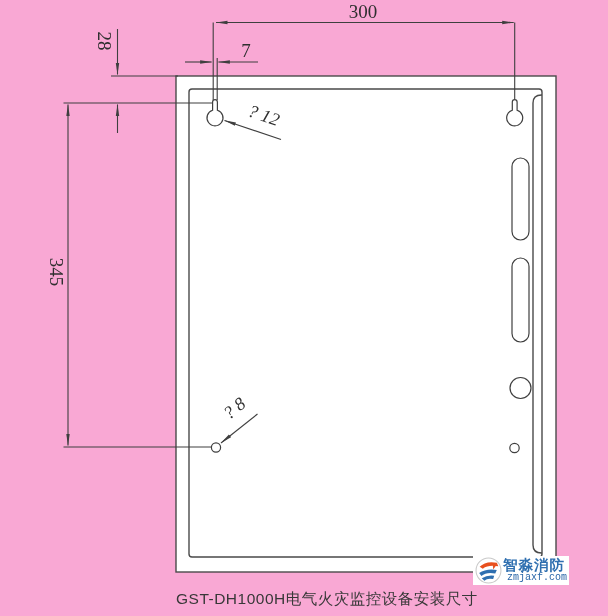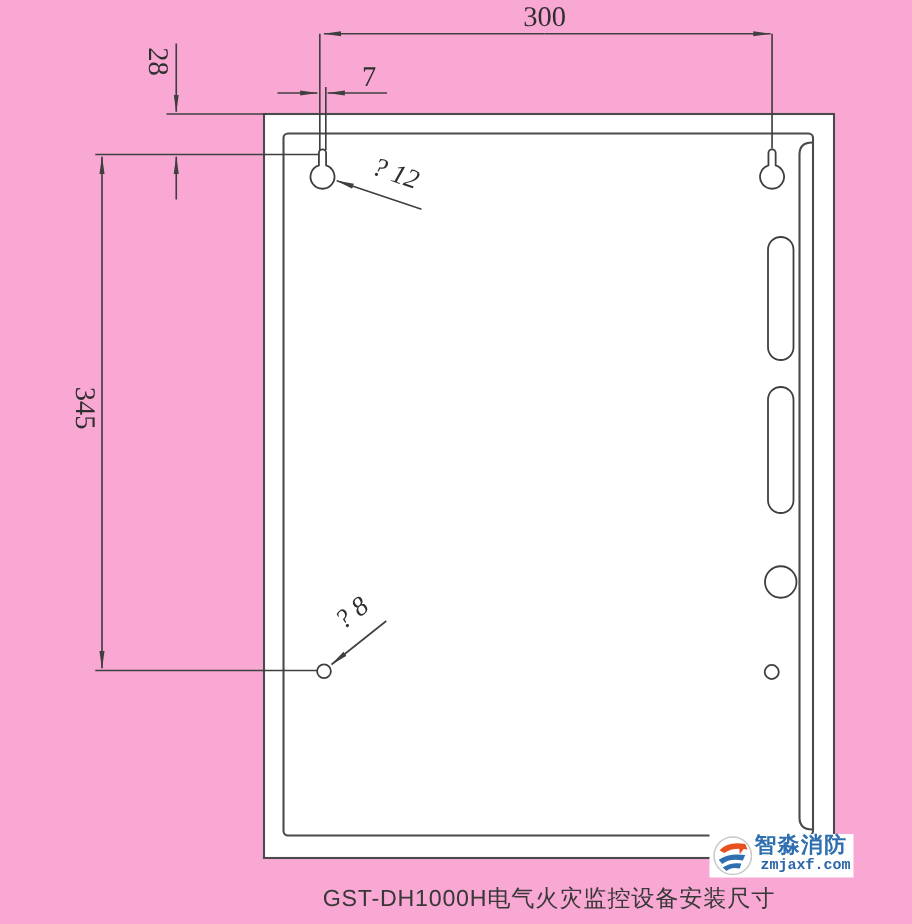--- a/index.html
+++ b/index.html
@@ -5,28 +5,28 @@
   html,body{margin:0;padding:0;background:#fff}
   body{width:608px;height:616px;font-family:"Liberation Sans",sans-serif}
   .stage{position:relative;width:608px;height:616px;background:#f9a8d4;overflow:hidden}
   .stage svg.drawing{position:absolute;left:0;top:0}
   .dimtext{font-family:"Liberation Serif",serif;font-size:19px;fill:#2f2f2f}
   .dialabel{font-family:"Liberation Serif",serif;font-style:italic;font-size:18px;fill:#2f2f2f}
   .ln{stroke:#3f3f3f;stroke-width:1.1;fill:none}
   .bx{stroke:#4a4a4a;stroke-width:1.4;fill:#ffffff}
   .op{stroke:#4a4a4a;stroke-width:1.4;fill:none}
   .hole{stroke:#3f3f3f;stroke-width:1.2;fill:#ffffff}
-  .caption{position:absolute;left:176px;width:380px;top:589px;text-align:center;
+  .caption{position:absolute;left:176px;width:380px;top:589px;
            font-size:15.5px;letter-spacing:.5px;color:#383838;
            font-family:"Liberation Sans",sans-serif}
-  .logo{position:absolute;left:473px;top:556px;display:flex;align-items:center;
+  .logo{position:absolute;left:473px;top:556px;display:flex;align-items:flex-end;
         background:#fff;padding:1px 2px;z-index:3}
   .logo-texts{display:flex;flex-direction:column;line-height:1.08;margin-left:1px}
   .logo-brand{font-size:14.5px;font-weight:bold;color:#2f6fb0;letter-spacing:1px;white-space:nowrap}
-  .logo-site{font-size:10px;font-weight:bold;color:#2a66a8;
+  .logo-site{font-size:10px;font-weight:normal;color:#2a66a8;
              font-family:"Liberation Mono",monospace;margin-left:4px;white-space:nowrap}
 </style>
 </head>
 <body>
 
 <div class="stage">
 
   <svg class="drawing" width="608" height="616" viewBox="0 0 608 616">
     <defs>
       <marker id="arw" viewBox="0 0 12 5" refX="11.5" refY="2.5" markerWidth="12" markerHeight="5" orient="auto" markerUnits="userSpaceOnUse">

